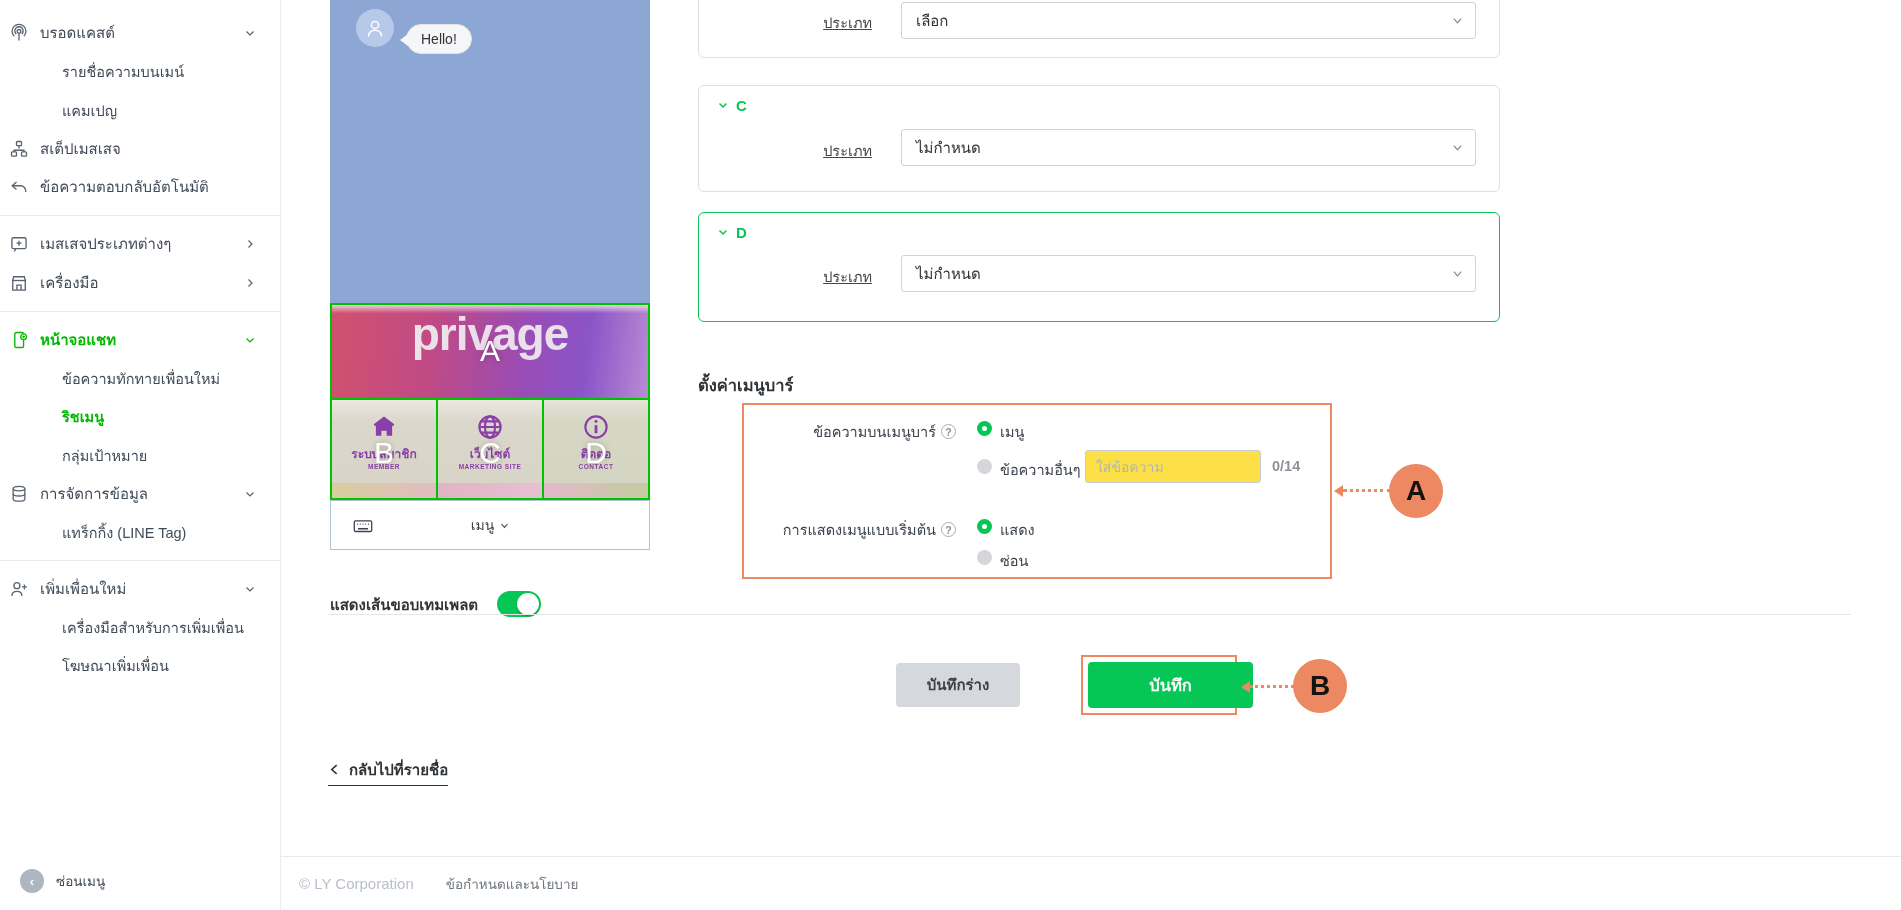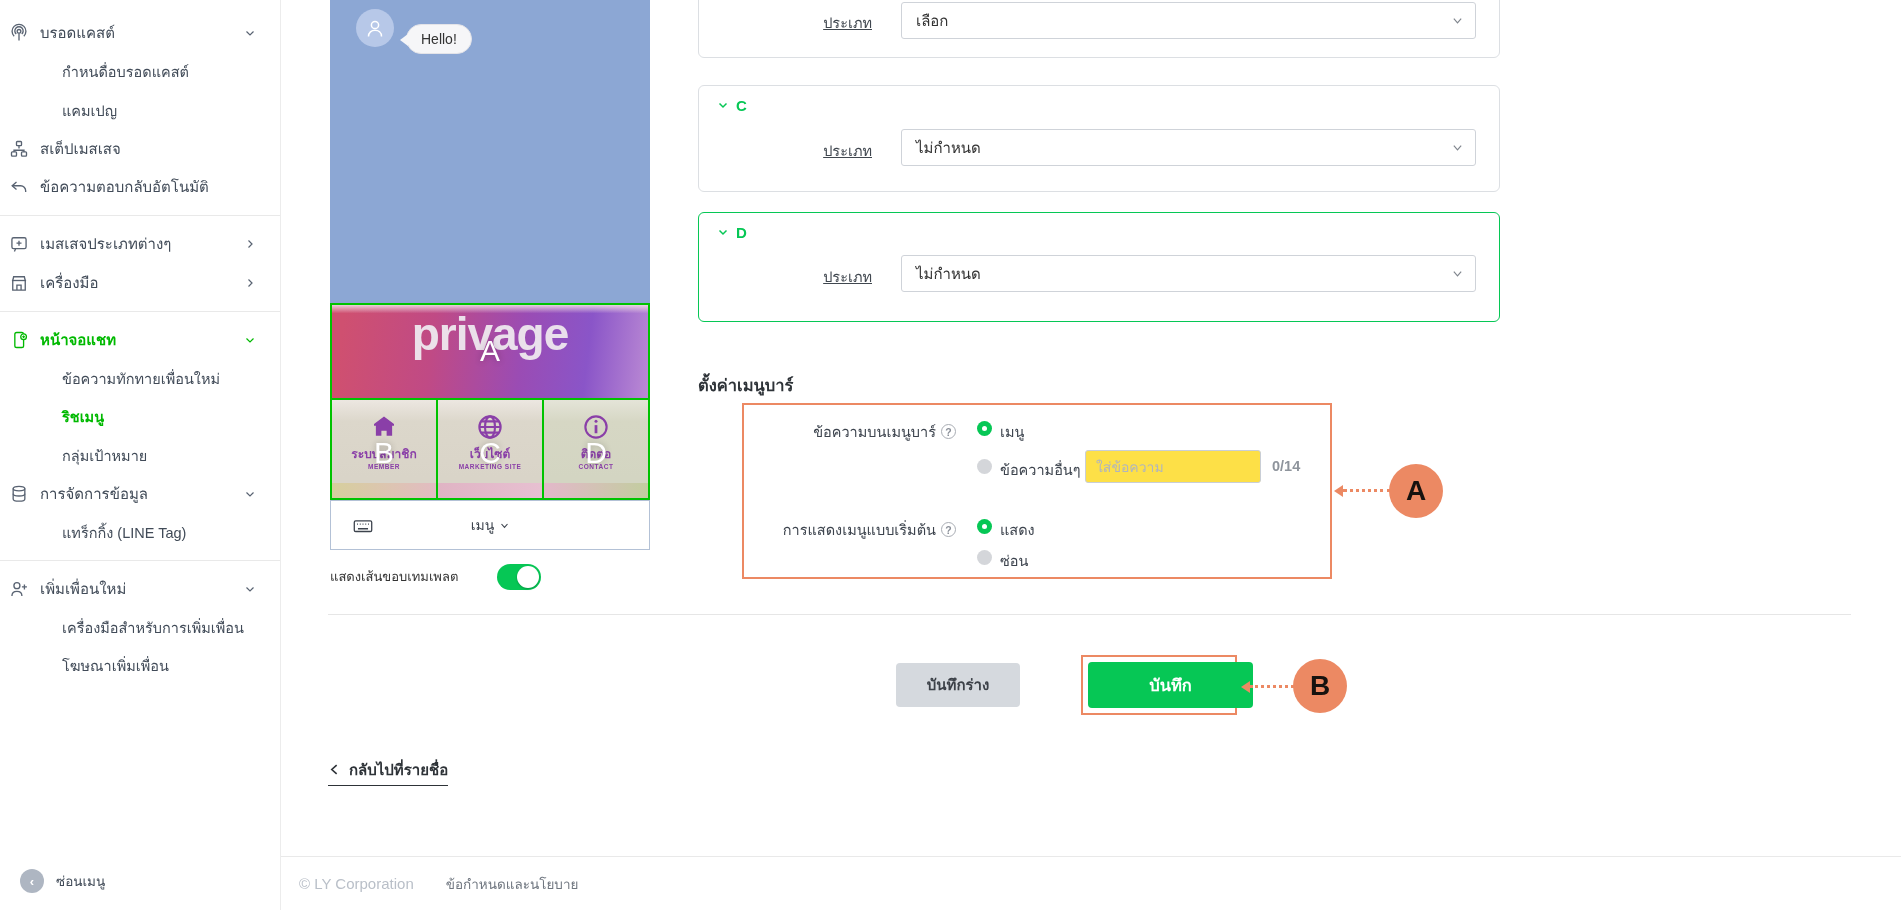--- a/index.html
+++ b/index.html
@@ -54,22 +54,22 @@
   .cell.d { background:linear-gradient(180deg,#e4e4d8 0%,#d6d7c4 22%,#d3d5c2 80%); }
   .cell .cicon { margin-top:12px; height:30px; display:flex; justify-content:center; }
   .cell .ctitle { font-size:12px; color:#8a3fa8; font-weight:700; margin-top:2px; }
   .cell .csub { font-size:6.5px; color:#8a3fa8; letter-spacing:.5px; font-weight:700; }
   .cell .overlay-letter { left:50%; top:36px; transform:translateX(-50%); }
   .menubar { position:absolute; left:330px; top:500px; width:320px; height:50px; background:#fff;
     border:1px solid #b3c1d6; display:flex; align-items:center; justify-content:center;
     font-size:14px; color:#3c434d; }
   .menubar .kbd { position:absolute; left:21px; top:14px; }
   .menubar .caret { margin-left:6px; display:inline-flex; }
-  .toggle-row { position:absolute; left:330px; top:566px; width:320px; display:flex;
-    align-items:center; font-size:13px; color:#333; font-weight:400; }
+  .toggle-row { position:absolute; left:330px; top:593px; width:320px; display:flex;
+    align-items:center; font-size:15px; color:#333; font-weight:700; }
   .toggle { position:absolute; left:167px; top:-2px; width:44px; height:26px; border-radius:13px;
     background:#06c755; cursor:pointer; }
   .toggle .knob { position:absolute; right:2px; top:2px; width:22px; height:22px;
     border-radius:50%; background:#fff; box-shadow:0 1px 2px rgba(0,0,0,.25); }
 
   
   .card { position:absolute; left:698px; width:802px; background:#fff;
     border:1px solid #dcdfe3; border-radius:6px; }
   .card.green { border:1.5px solid #06c755; }
   .card-head { position:absolute; left:18px; display:flex; align-items:center; gap:7px;
@@ -142,21 +142,21 @@
           </svg>
       </span>
       <span>บรอดแคสต์</span>
       <span class="chev">
           <svg width="12" height="12" viewBox="0 0 24 24" fill="none" stroke="#596372" stroke-width="2.4">
             <polyline points="5 9 12 16 19 9"></polyline>
           </svg>
         </span>
     </div>
     <div class="srow sub">
-        <span>กำหนดื่อบรอดแคสต์</span>
+        <span>รายชื่อความบนเมน์</span>
       </div>
     <div class="srow sub">
         <span>แคมเปญ</span>
       </div>
     <div class="srow top">
       <span class="icn">
         <svg width="20" height="20" viewBox="0 0 24 24" fill="none" stroke-width="1.6">
             <rect x="9" y="3" width="6" height="5" rx="1"></rect>
             <rect x="3" y="15.5" width="6" height="5" rx="1"></rect>
             <rect x="15" y="15.5" width="6" height="5" rx="1"></rect>

